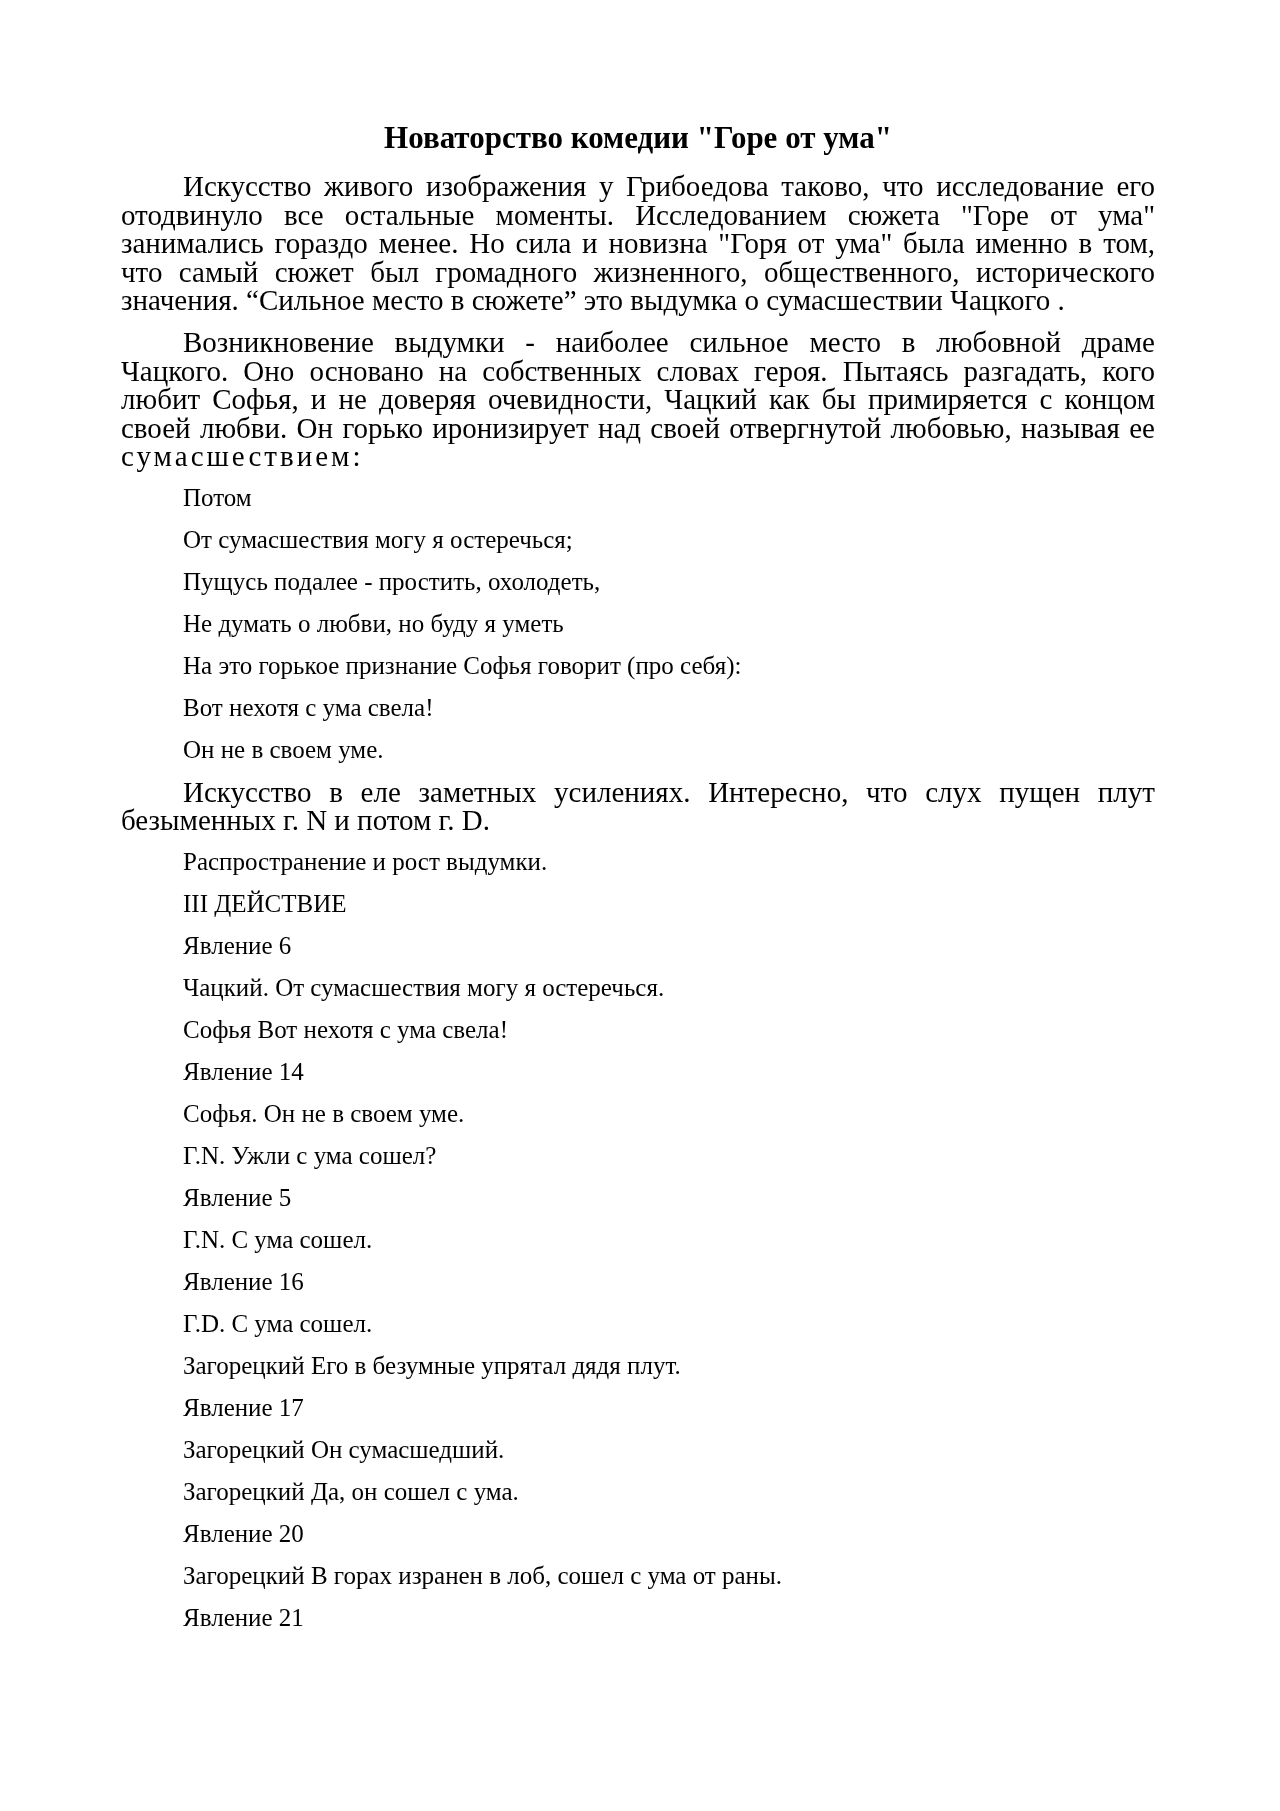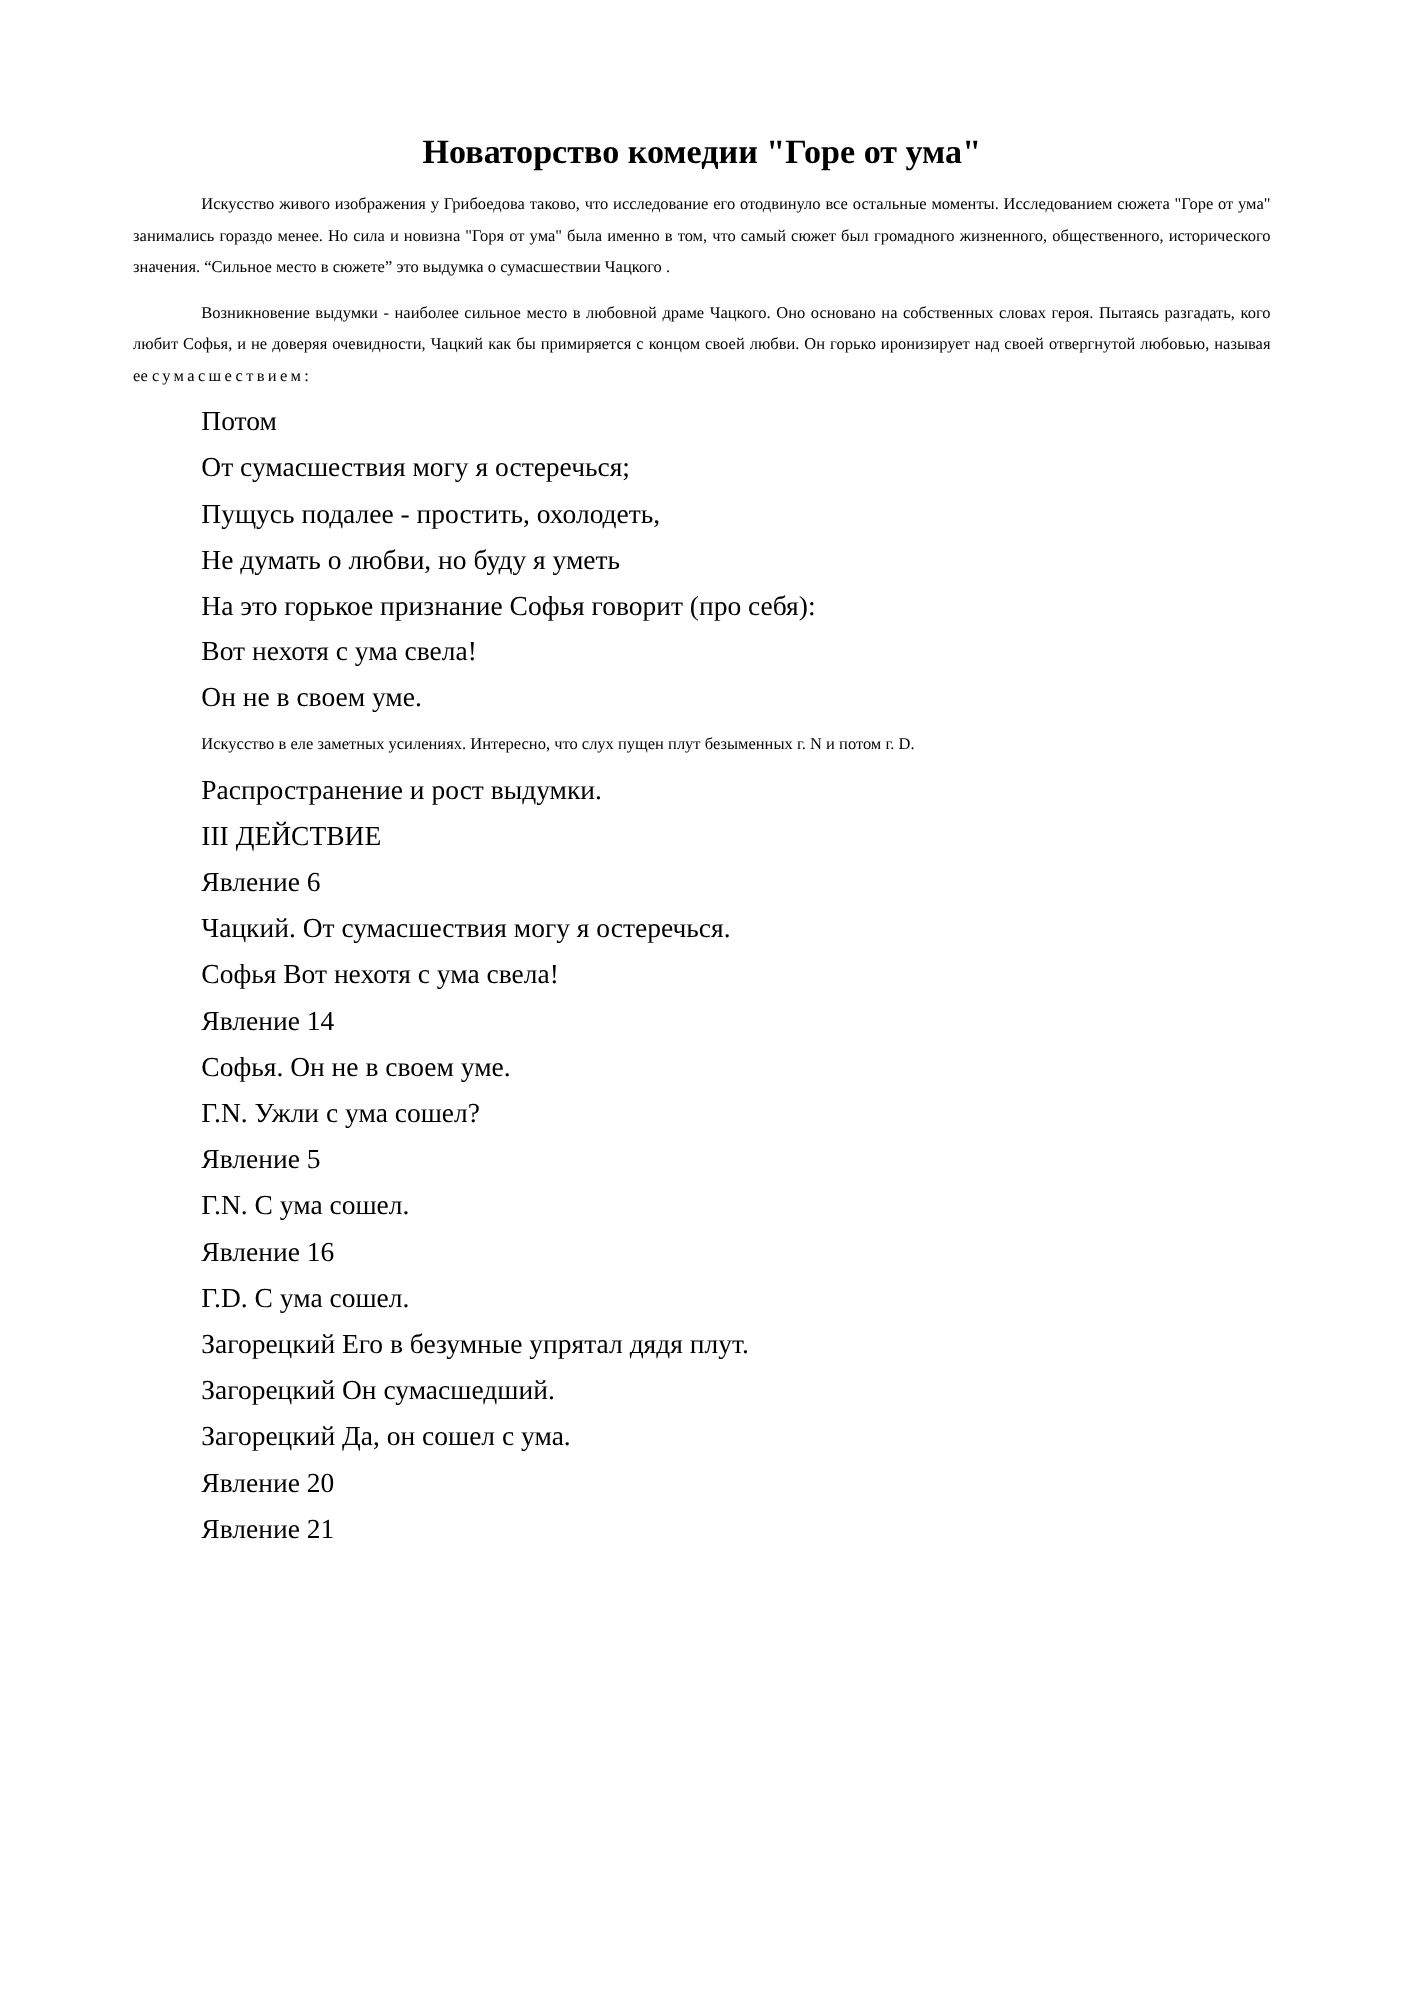--- a/index.html
+++ b/index.html
@@ -33,21 +33,21 @@
     margin: 0;
   }
   .body-flow {
     position: absolute;
     left: 0;
     top: 172px;
     width: 1034px;
   }
   .para {
     margin: 0 0 13px 0;
-    font-size: 15px;
+    font-size: 29px;
     line-height: 28.6px;
     text-indent: 62px;
     text-align: justify;
   }
   .para.last-line-left {
     text-align-last: left;
   }
   .line {
     margin: 0 0 13.4px 0;
     font-size: 25px;
@@ -86,18 +86,20 @@
     <p class="line">Чацкий. От сумасшествия могу я остеречься.</p>
     <p class="line">Софья Вот нехотя с ума свела!</p>
     <p class="line">Явление 14</p>
     <p class="line">Софья. Он не в своем уме.</p>
     <p class="line">Г.N. Ужли с ума сошел?</p>
     <p class="line">Явление 5</p>
     <p class="line">Г.N. С ума сошел.</p>
     <p class="line">Явление 16</p>
     <p class="line">Г.D. С ума сошел.</p>
     <p class="line">Загорецкий Его в безумные упрятал дядя плут.</p>
+    <p class="line">Явление 17</p>
     <p class="line">Загорецкий Он сумасшедший.</p>
     <p class="line">Загорецкий Да, он сошел с ума.</p>
     <p class="line">Явление 20</p>
+    <p class="line">Загорецкий В горах изранен в лоб, сошел с ума от раны.</p>
     <p class="line">Явление 21</p>
   </div>
 </div>
 
 </body></html>

